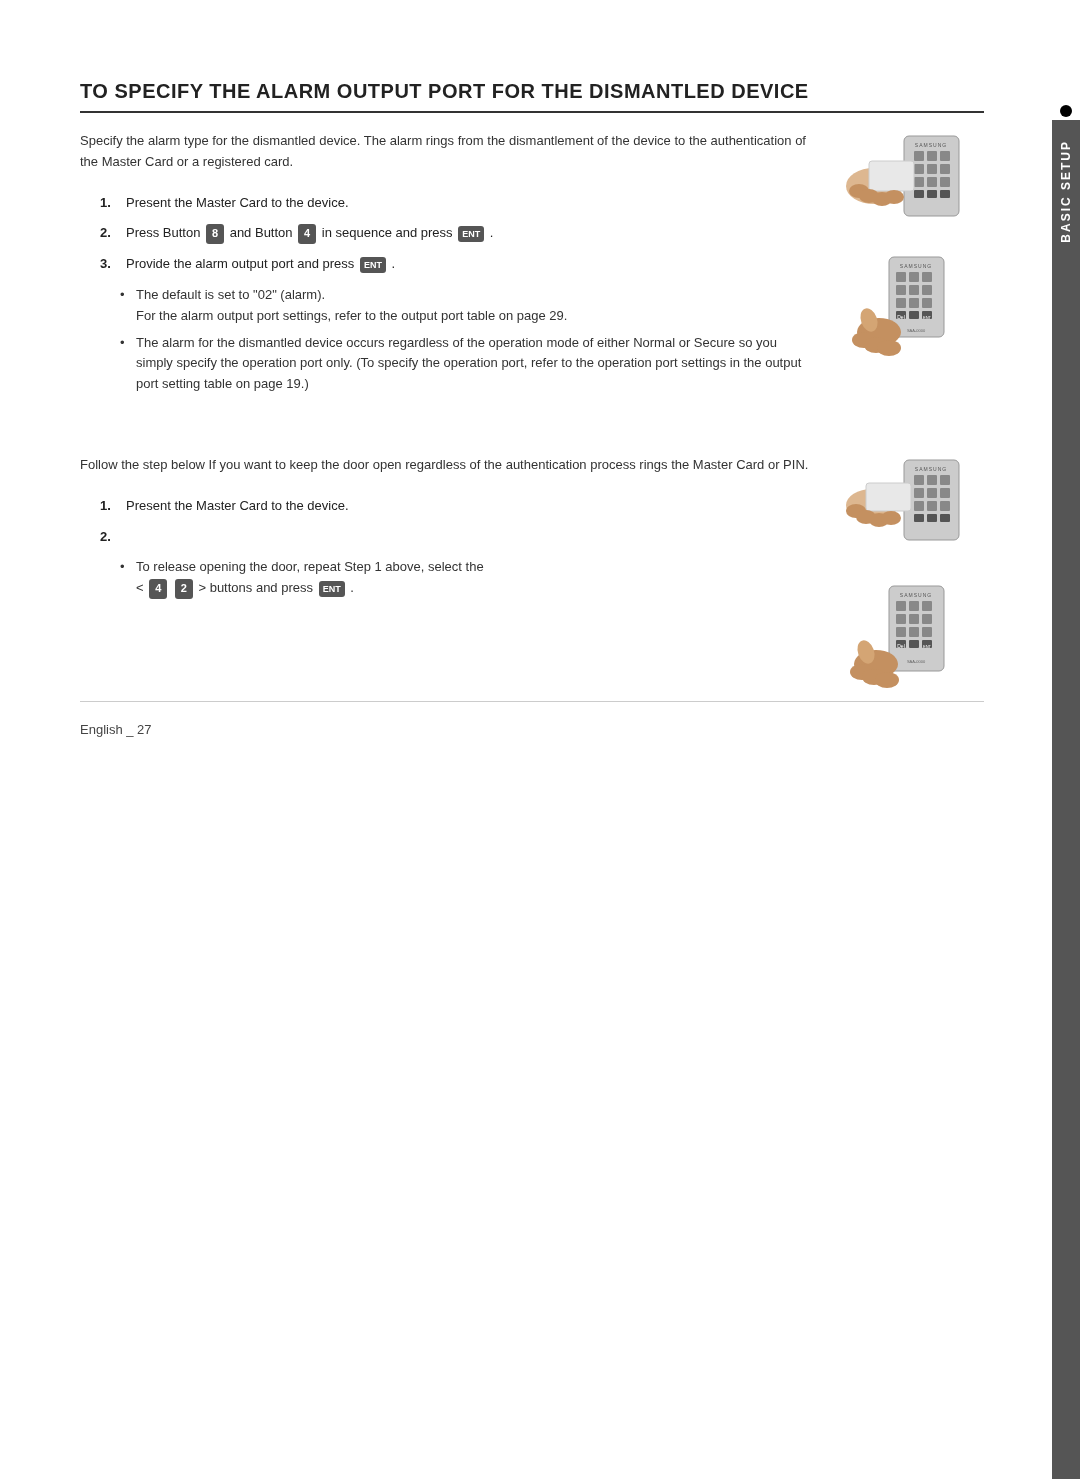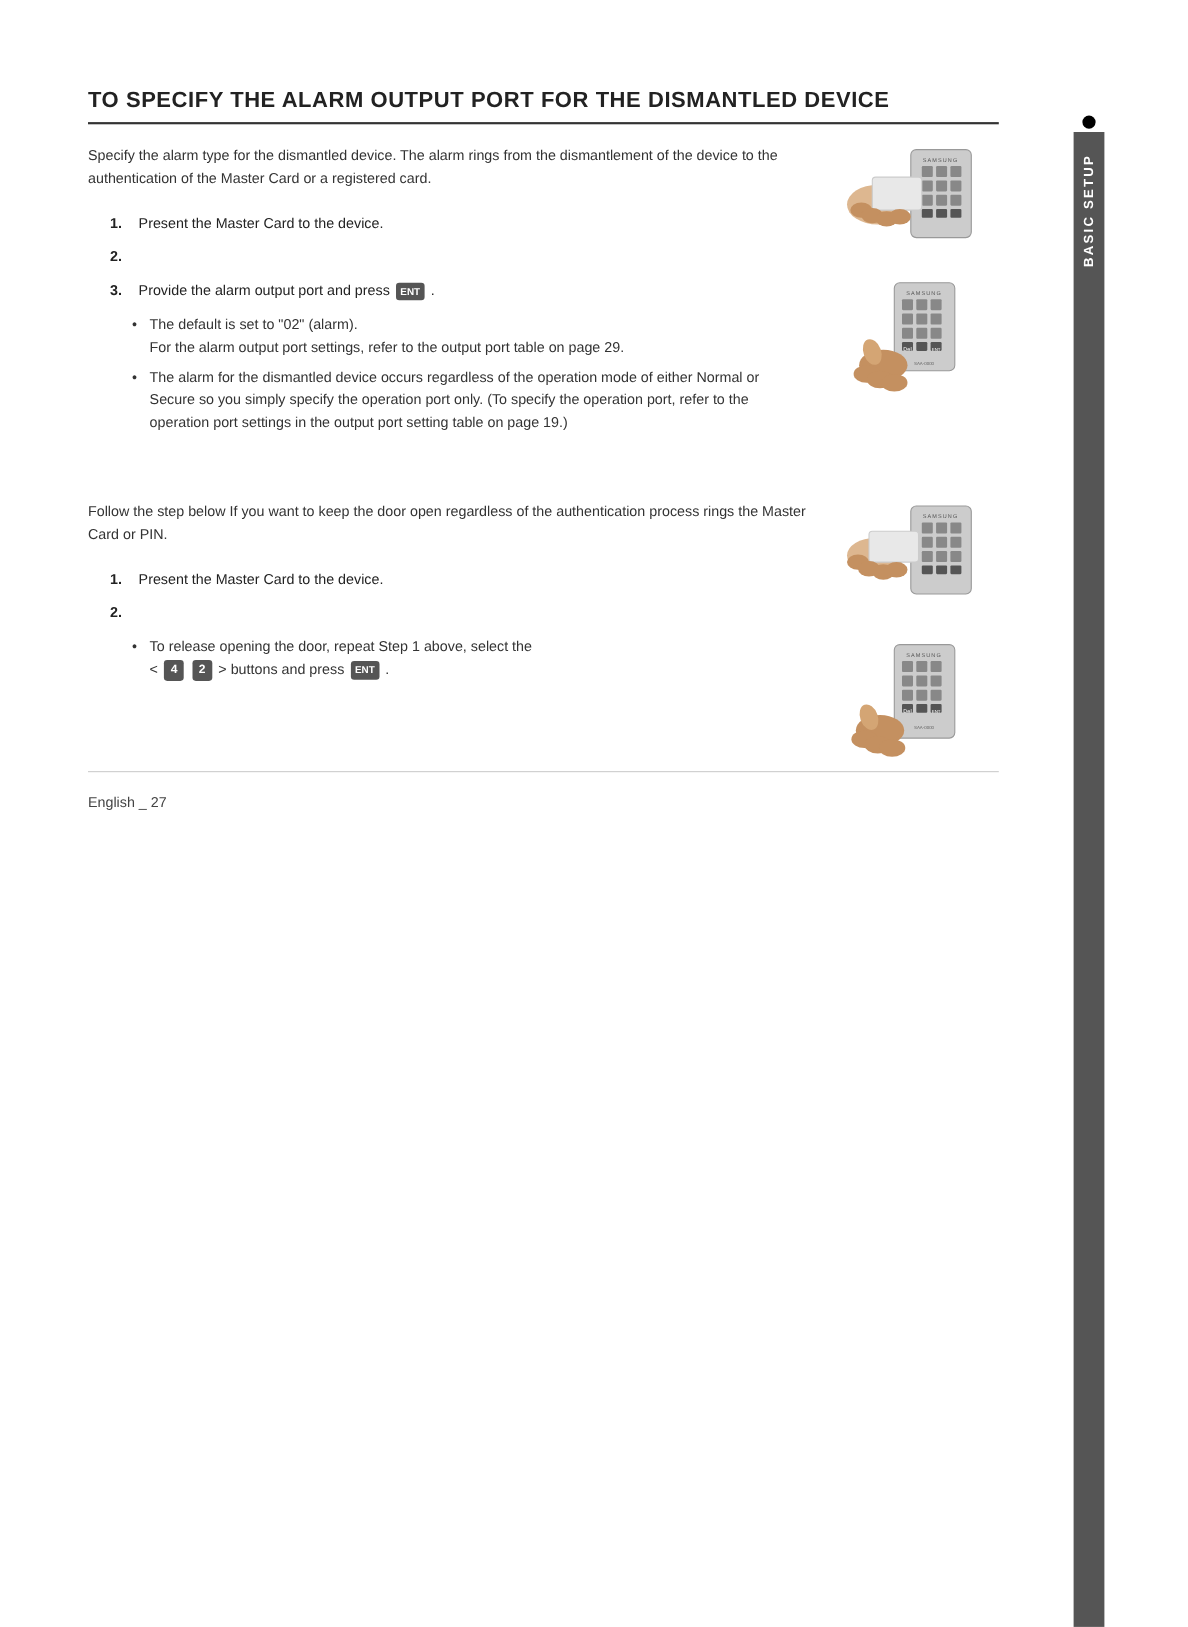--- a/index.html
+++ b/index.html
@@ -9,21 +9,21 @@
       min-height: 1479px;
       background: #fff;
       font-family: Arial, Helvetica, sans-serif;
       font-size: 14px;
       color: #222;
       position: relative;
     }
 
     .page-wrapper {
       display: flex;
-      width: 1004px;
+      width: 1080px;
       min-height: 1479px;
     }
 
     .main-content {
       flex: 1;
       padding: 80px 60px 80px 80px;
     }
 
     
     .side-tab {
@@ -203,20 +203,25 @@
 
           <ol class="steps-list">
 
             <li>
               <span class="step-number">1.</span>
               <span>Present the Master Card to the device.</span>
             </li>
 
             <li>
               <span class="step-number">2.</span>
+              <span>
+                Press Button <span class="btn-badge">8</span>
+                and Button <span class="btn-badge">4</span>
+                in sequence and press <span class="btn-badge-ent">ENT</span> .
+              </span>
             </li>
 
             <li>
               <span class="step-number">3.</span>
               <span>
                 Provide the alarm output port and press <span class="btn-badge-ent">ENT</span> .
               </span>
             </li>
           </ol>
 

